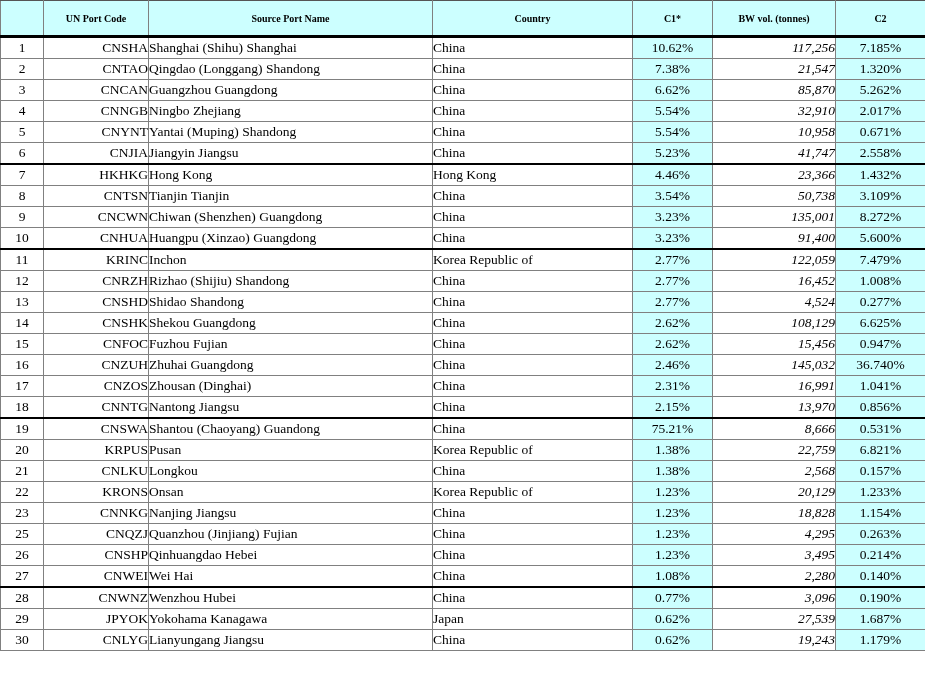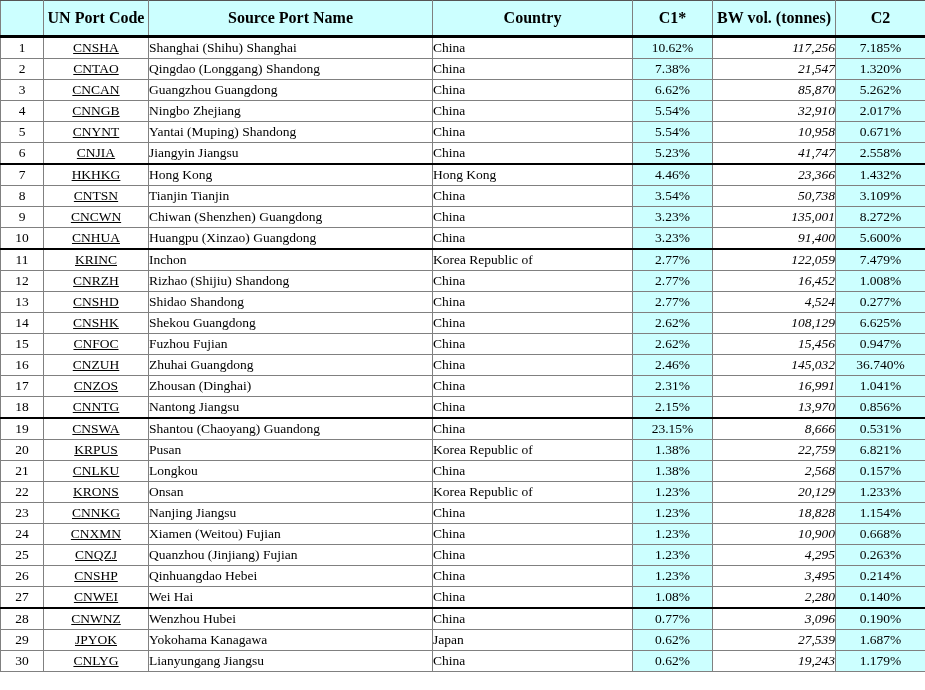--- a/index.html
+++ b/index.html
@@ -24,34 +24,34 @@
   table.ports th,
   table.ports td {
     border: 1px solid #808080;
     overflow: hidden;
     white-space: nowrap;
     padding: 0;
     box-sizing: border-box;
   }
   table.ports th {
     background: #CCFFFF;
-    font-size: 16px;
+    font-size: 10px;
     font-weight: bold;
     height: 36px;
     text-align: center;
     border-top: 1px solid #555555;
     border-bottom: 3px solid #000000;
   }
   table.ports td {
     height: 20.65px;
     font-size: 13.5px;
     line-height: 20px;
   }
   td.rank   { text-align: center; }
-  td.code   { text-align: center; text-decoration: underline; }
+  td.code   { text-align: right; }
   td.name   { text-align: left; padding-left: 4px; }
   td.country{ text-align: left; padding-left: 4px; }
   td.hl     { background: #CCFFFF; }
   td.c1     { text-align: center; margin-top: 17px; }
   td.c2     { text-align: center; }
   td.bw     { text-align: right; padding-right: 3px; font-style: italic; }
   tr.group-end td {
     border-bottom: 2px solid #000000;
   }
 </style>
@@ -241,21 +241,21 @@
     <td class="country">China</td>
     <td class="c1 hl">2.15%</td>
     <td class="bw">13,970</td>
     <td class="c2 hl">0.856%</td>
   </tr>
         <tr>
     <td class="rank">19</td>
     <td class="code">CNSWA</td>
     <td class="name">Shantou (Chaoyang) Guandong</td>
     <td class="country">China</td>
-    <td class="c1 hl">23.15%</td>
+    <td class="c1 hl">75.21%</td>
     <td class="bw">8,666</td>
     <td class="c2 hl">0.531%</td>
   </tr>
         <tr>
     <td class="rank">20</td>
     <td class="code">KRPUS</td>
     <td class="name">Pusan</td>
     <td class="country">Korea Republic of</td>
     <td class="c1 hl">1.38%</td>
     <td class="bw">22,759</td>
@@ -282,29 +282,20 @@
         <tr>
     <td class="rank">23</td>
     <td class="code">CNNKG</td>
     <td class="name">Nanjing Jiangsu</td>
     <td class="country">China</td>
     <td class="c1 hl">1.23%</td>
     <td class="bw">18,828</td>
     <td class="c2 hl">1.154%</td>
   </tr>
         <tr>
-    <td class="rank">24</td>
-    <td class="code">CNXMN</td>
-    <td class="name">Xiamen (Weitou) Fujian</td>
-    <td class="country">China</td>
-    <td class="c1 hl">1.23%</td>
-    <td class="bw">10,900</td>
-    <td class="c2 hl">0.668%</td>
-  </tr>
-        <tr>
     <td class="rank">25</td>
     <td class="code">CNQZJ</td>
     <td class="name">Quanzhou (Jinjiang) Fujian</td>
     <td class="country">China</td>
     <td class="c1 hl">1.23%</td>
     <td class="bw">4,295</td>
     <td class="c2 hl">0.263%</td>
   </tr>
         <tr>
     <td class="rank">26</td>

